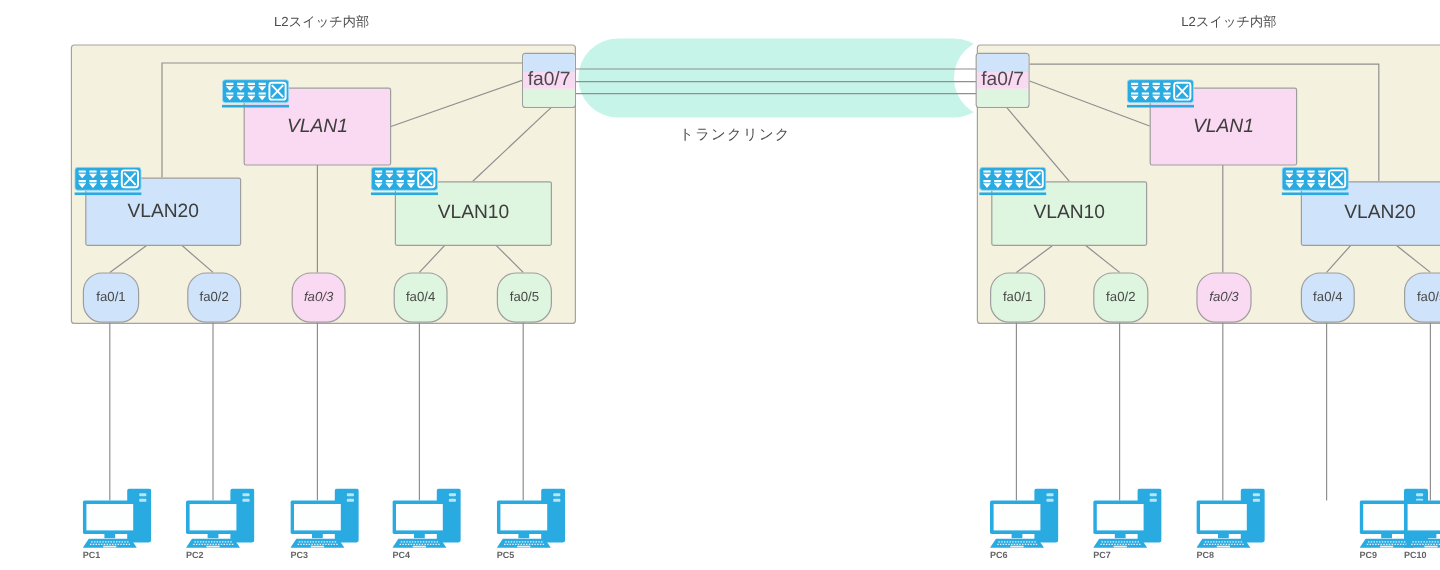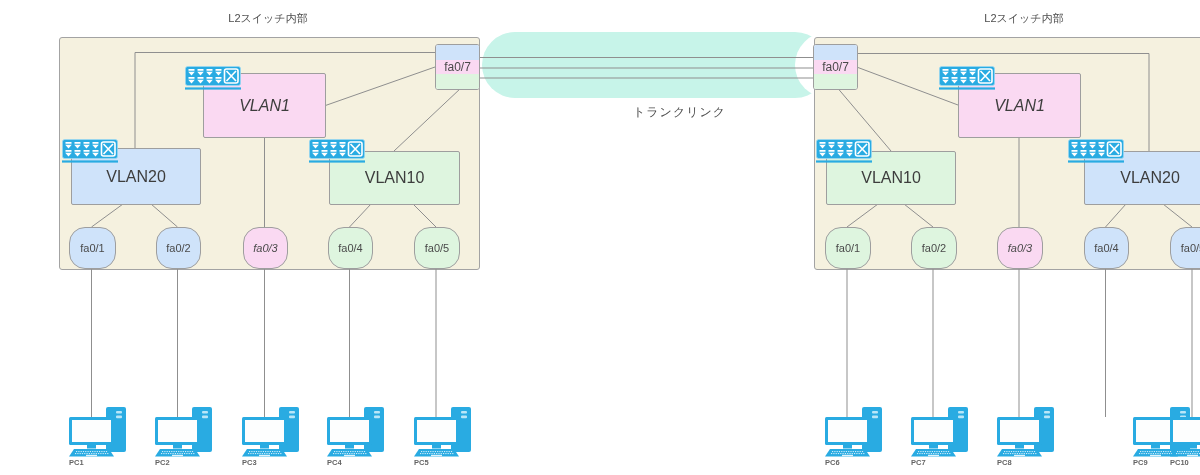--- a/index.html
+++ b/index.html
@@ -22,25 +22,25 @@
   .port{position:absolute;top:227px;width:43px;height:40px;z-index:3;
     border:1px solid #9e9e9e;border-radius:16px;
     display:flex;align-items:center;justify-content:center;
     font-size:11px;color:#4a4a4a;}
   
   .fa07{position:absolute;top:44px;width:43px;height:44px;z-index:3;
     border:1px solid #9e9e9e;border-radius:3px;overflow:hidden;background:#fff;}
   .stripe{height:33.34%;}
   .s-blue{background:#cfe3fa;} .s-pink{background:#fad9f2;} .s-green{background:#def5df;}
   .fa07-lbl{position:absolute;left:0;top:0;right:0;bottom:0;display:flex;
-    align-items:center;justify-content:center;font-size:12px;color:#4a4a4a;}
+    align-items:center;justify-content:center;font-size:16px;color:#4a4a4a;}
   
   .sw-icon{position:absolute;width:56px;height:24px;z-index:4;}
   
-  .trunk-lbl{position:absolute;top:104px;left:520px;width:160px;text-align:right;
+  .trunk-lbl{position:absolute;top:104px;left:520px;width:160px;text-align:left;
     font-size:12px;color:#4d4d4d;letter-spacing:1px;z-index:3;}
   
   .pc{position:absolute;top:407px;width:57px;height:66px;z-index:3;}
   .pc-lbl{position:absolute;top:51px;left:0;width:45px;text-align:left;
     font-size:7.5px;color:#646464;font-weight:bold;}
 </style>
 </head>
 <body>
 
 <div id="canvas">

